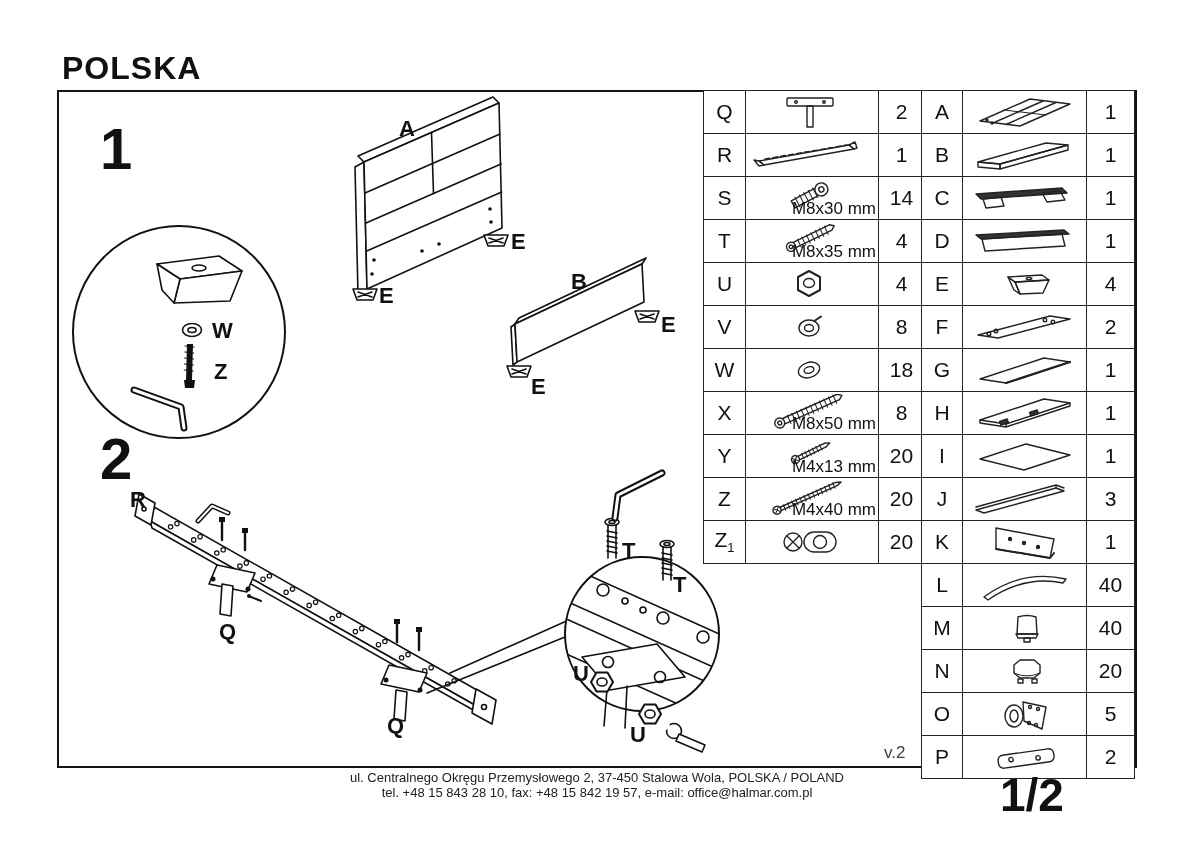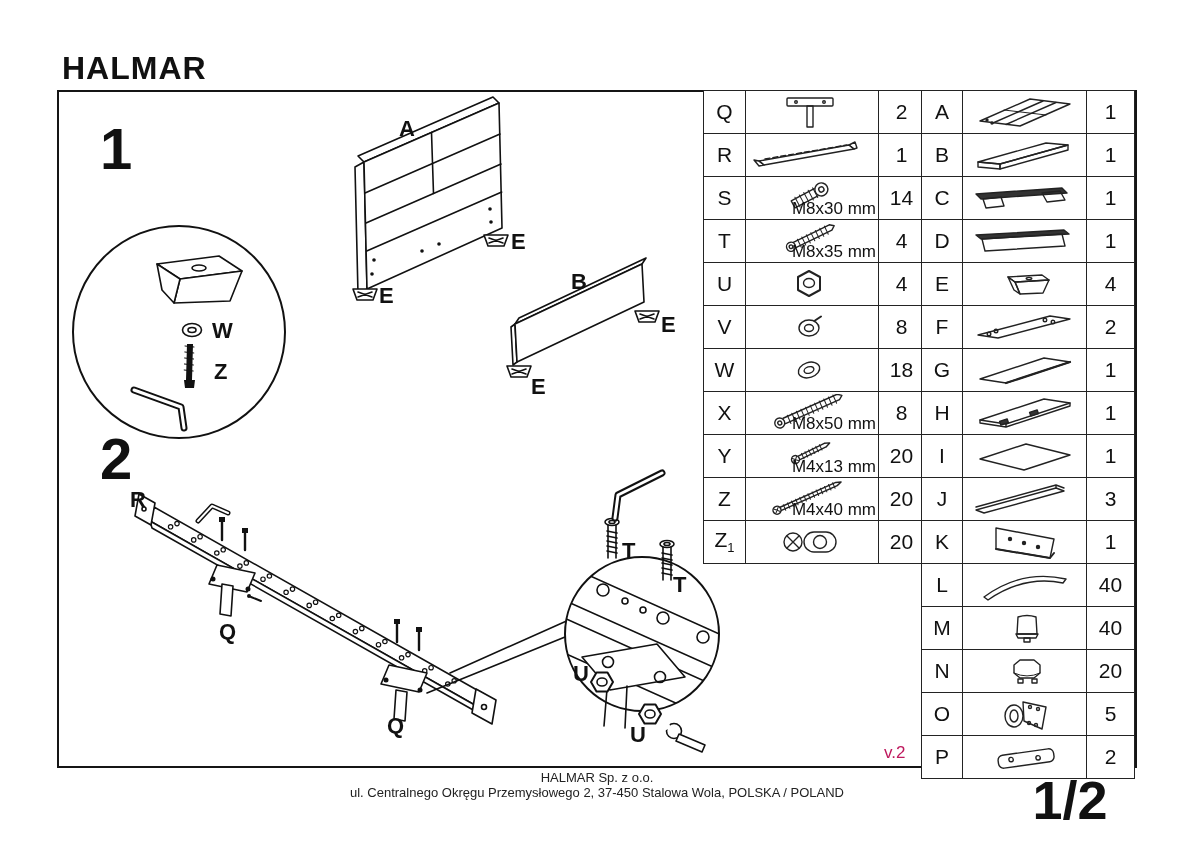--- a/index.html
+++ b/index.html
@@ -15,34 +15,34 @@
   table.ptable{position:absolute;border-collapse:collapse;table-layout:fixed;background:#fff;}
   .ptable td{border:1.5px solid #232323;text-align:center;vertical-align:middle;
              font-size:21px;color:#111;padding:0;height:42px;overflow:hidden;}
   .ptable td.icon{position:relative;}
   .ptable .picon{display:block;margin:0 auto;}
   .ptable svg{stroke:#222;fill:none;stroke-width:1.4;stroke-linejoin:round;stroke-linecap:round;}
   .size{position:absolute;right:2px;bottom:0px;font-size:17px;color:#111;}
   sub.sub{font-size:13px;}
   .hw{left:703px;top:90px;}
   .parts{left:921px;top:90px;}
-  .version{position:absolute;left:884px;top:743px;font-size:17px;color:#be185d;}
+  .version{position:absolute;left:884px;top:743px;font-size:17px;color:#404040;}
   .footer{position:absolute;left:57px;top:771px;width:1080px;text-align:center;
           font-size:13px;line-height:14.5px;color:#222;}
-  .pagenum{position:absolute;left:1000px;top:768px;width:140px;text-align:center;
-           font-size:54px;font-weight:bold;line-height:1.2;}
+  .pagenum{position:absolute;left:1000px;top:768px;width:140px;text-align:left;
+           font-size:46px;font-weight:bold;line-height:1.2;}
   .dsvg text{font-family:"Liberation Sans",sans-serif;font-size:22px;font-weight:bold;fill:#111;stroke:none;}
   .dsvg{stroke:#111;fill:none;stroke-width:1.6;stroke-linejoin:round;stroke-linecap:round;}
 </style>
 </head>
 <body>
 
 <div class="sheet">
 
-  <div class="title">HALMAR</div>
+  <div class="title">POLSKA</div>
 
   <div class="frame">
     <svg class="diagram dsvg" width="1076" height="674" viewBox="0 0 1076 674">
       <defs>
         <g id="glider">
           <polygon points="-12,-6 12,-6 8,5 -8,5" fill="#fff"></polygon>
           <path d="M-7,-3 L7,2 M7,-3 L-7,2"></path>
         </g>
         <g id="hexnut">
           <polygon points="11,0 5.5,9.5 -5.5,9.5 -11,0 -5.5,-9.5 5.5,-9.5" fill="#fff" stroke-width="2"></polygon>
@@ -601,19 +601,19 @@
           </svg>
         </td>
         <td>2</td>
       </tr>
     </tbody>
   </table>
 
   <div class="version">v.2</div>
 
   <div class="footer">
-    <div>HALMAR Sp. z o.o.</div>
     <div>ul. Centralnego Okręgu Przemysłowego 2, 37-450 Stalowa Wola, POLSKA / POLAND</div>
+    <div>tel. +48 15 843 28 10, fax: +48 15 842 19 57, e-mail: office@halmar.com.pl</div>
   </div>
 
   <div class="pagenum">1/2</div>
 
 </div>
 
 </body></html>

